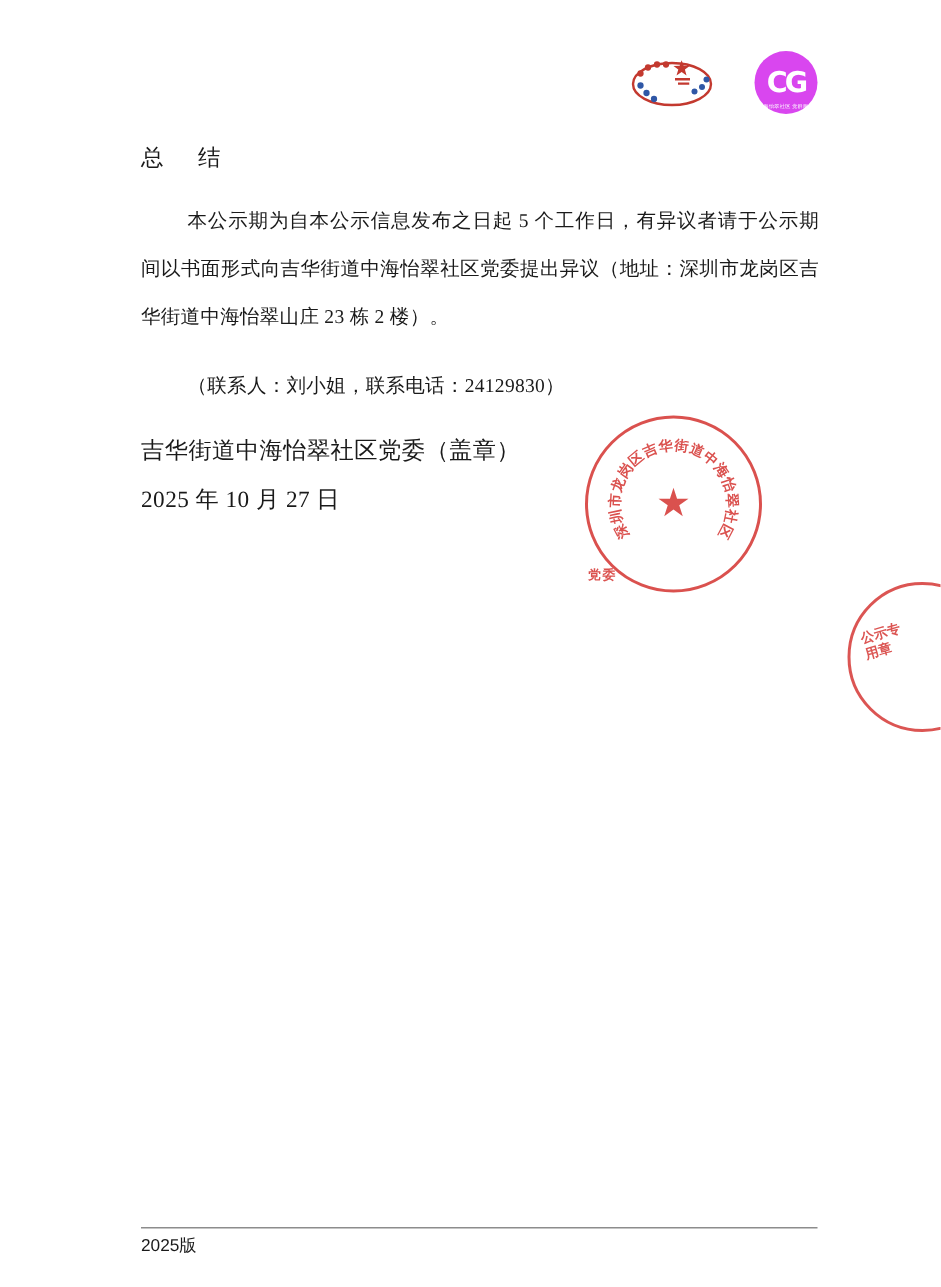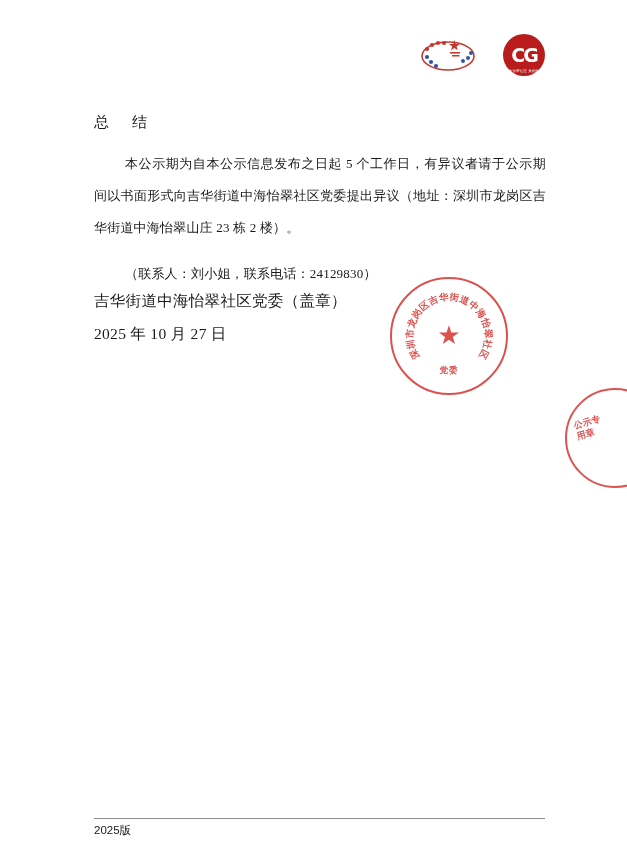--- a/index.html
+++ b/index.html
@@ -29,21 +29,21 @@
     width: 58px;
     height: 40px;
     position: relative;
   }
   .logo-party svg { display: block; }
 
   .logo-circle {
     width: 42px;
     height: 42px;
     border-radius: 50%;
-    background: #b91c1c;
+    background: #d946ef;
     position: relative;
     display: flex;
     align-items: center;
     justify-content: center;
   }
   .logo-circle .inner {
     color: #ffffff;
     font-size: 19px;
     font-weight: bold;
     font-family: "DejaVu Sans", sans-serif;
@@ -61,21 +61,20 @@
     font-family: "Liberation Sans", sans-serif;
     letter-spacing: 0.2px;
   }
 
   
   .doc-body {
     position: absolute;
     left: 94px;
     top: 96px;
     width: 452px;
-    margin-top: 17px;
   }
   .section-title {
     font-size: 15px;
     letter-spacing: 4px;
     margin-bottom: 16px;
   }
   .para {
     font-size: 13px;
     line-height: 32px;
     text-align: justify;
@@ -135,22 +134,21 @@
     font-size: 9.4px;
     font-family: "Liberation Sans", sans-serif;
     font-weight: bold;
     transform-origin: 0 0;
     white-space: nowrap;
   }
   .seal .seal-bottom {
     position: absolute;
     left: 0;
     right: 0;
-    bottom: 16px;
-    text-align: center;
+    bottom: 3px;
     font-size: 8.6px;
     font-family: "Liberation Sans", sans-serif;
     font-weight: bold;
     letter-spacing: 1px;
   }
 
   
   .edge-seal {
     position: absolute;
     right: -38px;

